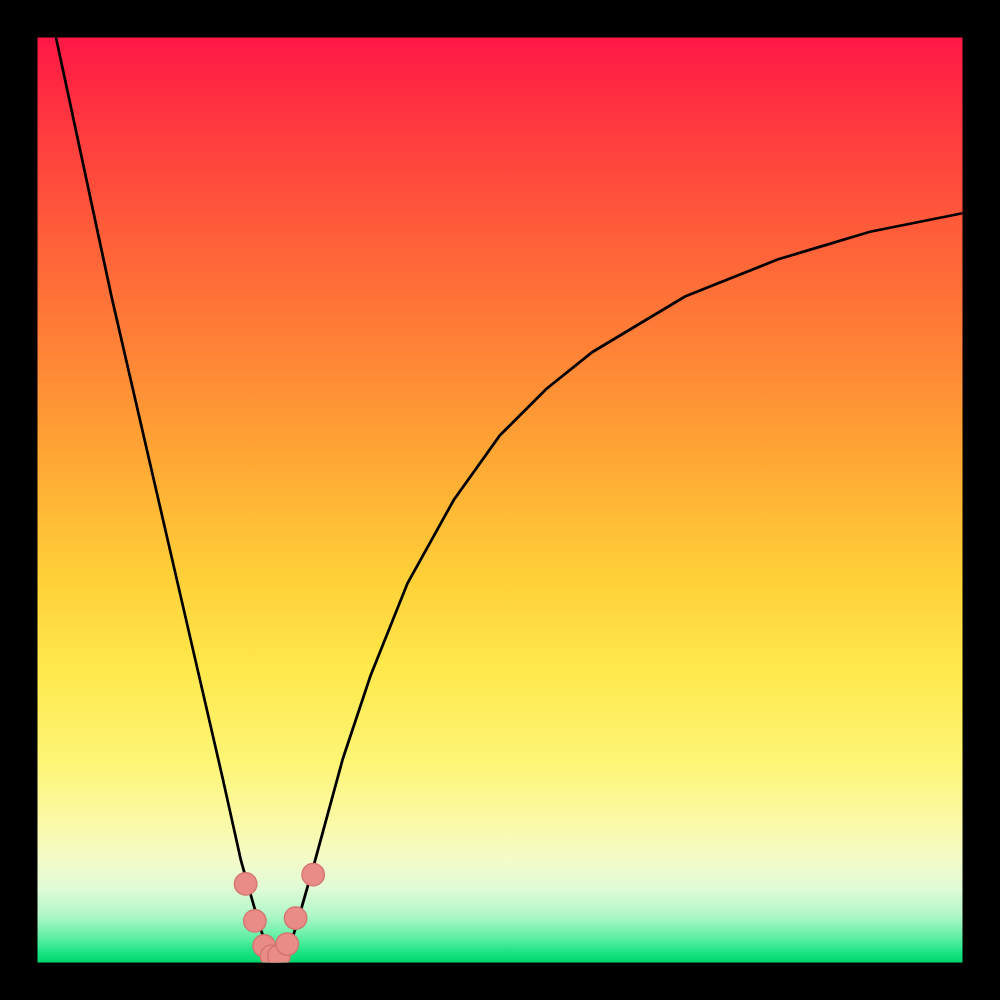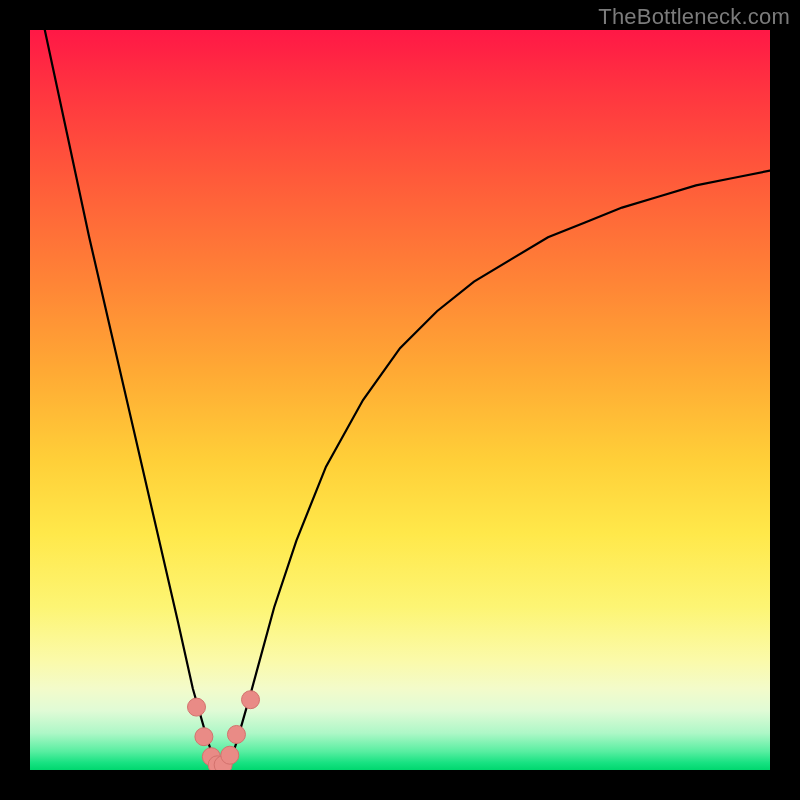--- a/index.html
+++ b/index.html
@@ -73,14 +73,13 @@
           <circle cx="173.90" cy="706.70" r="9" fill="#e98b86" stroke="#d3726d" stroke-width="1"></circle>
           <circle cx="181.30" cy="726.68" r="9" fill="#e98b86" stroke="#d3726d" stroke-width="1"></circle>
           <circle cx="187.22" cy="734.82" r="9" fill="#e98b86" stroke="#d3726d" stroke-width="1"></circle>
           <circle cx="193.14" cy="734.82" r="9" fill="#e98b86" stroke="#d3726d" stroke-width="1"></circle>
           <circle cx="199.80" cy="725.20" r="9" fill="#e98b86" stroke="#d3726d" stroke-width="1"></circle>
           <circle cx="206.46" cy="704.48" r="9" fill="#e98b86" stroke="#d3726d" stroke-width="1"></circle>
           <circle cx="220.52" cy="669.70" r="9" fill="#e98b86" stroke="#d3726d" stroke-width="1"></circle>
         </g>
     </svg>
   </div>
-  <div class="watermark">TheBottleneck.com</div>
 </div>
 
 </body></html>

